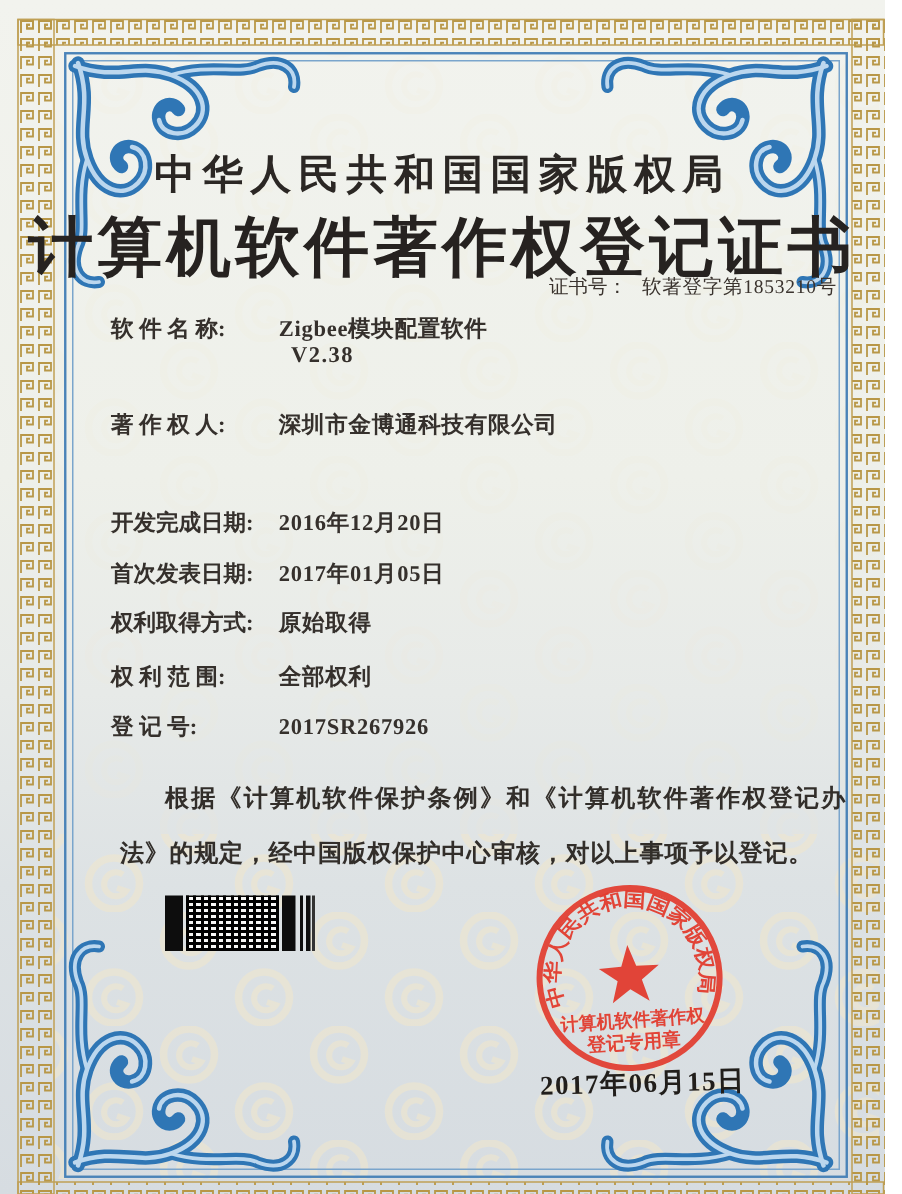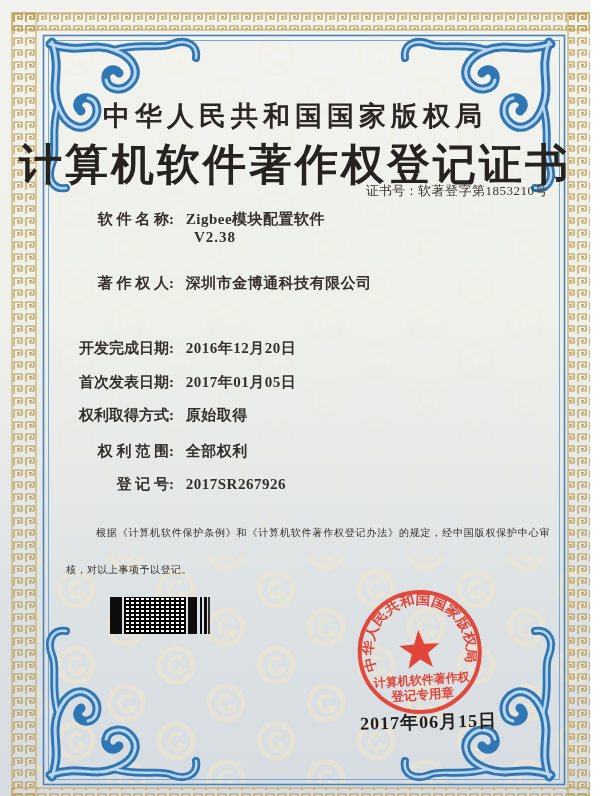--- a/index.html
+++ b/index.html
@@ -14,30 +14,30 @@
   
   .authority{
     left:0;right:0;top:98px;text-align:center;
     font-size:27px;font-weight:700;letter-spacing:5px;color:#2b2724;
   }
   .cert-title{
     left:0;right:0;top:136px;text-align:center;
     font-size:43px;font-weight:700;letter-spacing:3px;color:#262220;
   }
   .certno{left:366px;top:182px;font-size:13px;color:#3a332e;white-space:nowrap;}
-  .certno .v{letter-spacing:.5px;}
+  .certno .v{margin-left:10px;letter-spacing:.5px;}
   
   .frow{left:74px;font-size:15px;font-weight:700;color:#35302c;white-space:nowrap;}
-  .flabel{display:inline-block;width:100px;text-align:right;}
+  .flabel{display:inline-block;width:100px;}
   .fvalue{margin-left:8px;letter-spacing:.5px;font-family:Liberation Serif, serif;}
   .fvalue2{left:182px;font-size:15px;font-weight:700;color:#35302c;letter-spacing:1px;margin-left:12px;}
   
   .statement{
-    left:66px;top:514px;width:484px;
-    font-size:10px;font-weight:400;color:#322e2a;
+    left:80px;top:514px;width:484px;
+    font-size:16px;font-weight:700;color:#322e2a;
     line-height:37px;text-indent:30px;letter-spacing:.5px;text-align:justify;
   }
   
   .barcode{left:110px;top:597px;width:110px;height:37px;display:flex;align-items:stretch;}
   .bc-bar{background:#0d0d0d;}
   .bc-noise{
     width:62px;margin:0 2px;
     background:
       repeating-linear-gradient(90deg,#000 0 2px,transparent 2px 5px),
       repeating-linear-gradient(0deg,#000 0 2px,transparent 2px 4px),

